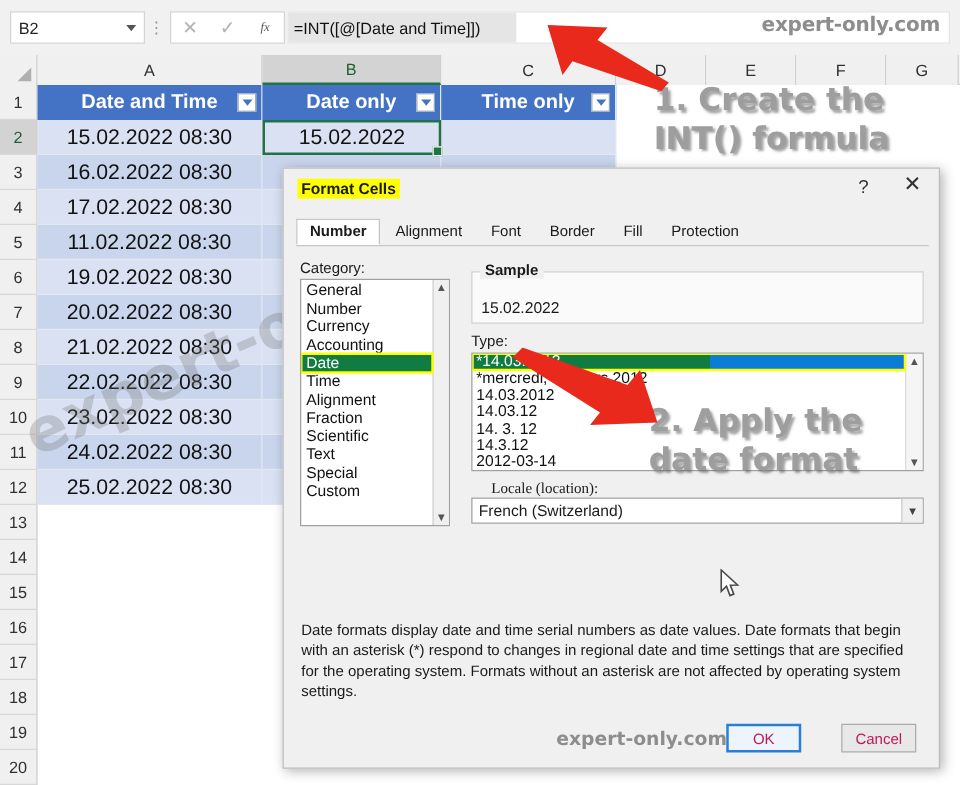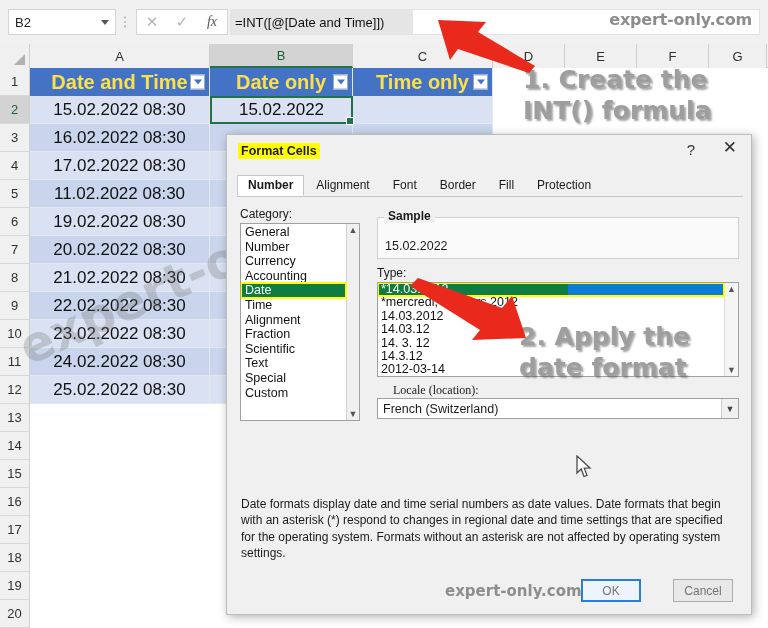--- a/index.html
+++ b/index.html
@@ -32,21 +32,21 @@
     letter-spacing: 0; line-height: 10px;
   }
   .fbtns {
     height: 26px; background: #fff; border: 1px solid #d4d4d4;
     display: flex; align-items: center; margin-left: 2px;
   }
   .fbtn {
     width: 30px; height: 24px; display: flex; align-items: center;
     justify-content: center; color: #b3b3b3; font-size: 15px;
   }
-  .fbtn.fx { font-style: italic; font-family: "Liberation Serif", serif; color: #555; font-size: 14px;}
+  .fbtn.fx { font-style: italic; font-family: "Liberation Serif", serif; color: #555; font-size: 10px;}
   .formula-input {
     flex: 1; height: 26px; margin-left: 2px; margin-right: 8px;
     background: #ffffff; border: 1px solid #e3e3e3; position: relative;
     display: flex; align-items: center;
   }
   .formula-hl {
     background: #e5e5e5; height: 24px; display: flex; align-items: center;
     padding: 0 6px 0 4px; font-size: 13px; color: #111; white-space: nowrap;
     min-width: 182px;
   }
@@ -73,21 +73,21 @@
   .rowhdr { position: absolute; left: 0; top: 24px; width: 30px; }
   .rh { height: 28px; display: flex; align-items: center; justify-content: center;
         font-size: 13px; color: #303030; background: #f0f0f0;
         border-right: 1px solid #cfcfcf; border-bottom: 1px solid #d8d8d8; }
   .rh.sel { background: #d3d3d3; color: #1e6034; }
   .cells { position: absolute; left: 30px; top: 24px; }
   .row { display: flex; height: 28px; }
   .cell { height: 28px; display: flex; align-items: center; font-size: 17px;
           color: #111; border-right: 1px solid #e2e8f0; border-bottom: 1px solid #e2e8f0; }
   .cell.hdr {
-    background: #4472c4; color: #fde047; font-weight: bold; font-size: 20px;
+    background: #4472c4; color: #ffffff; font-weight: bold; font-size: 16px;
     justify-content: center; border-right: 1px solid #dfe8f5; border-bottom: none;
     position: relative;
   }
   .filter-btn {
     position: absolute; right: 4px; top: 50%; transform: translateY(-50%);
     width: 15px; height: 15px; background: #fff; border: 1px solid #9ab; 
     display: flex; align-items: center; justify-content: center;
   }
   .filter-btn::after {
     content: ""; width: 0; height: 0; border-left: 4px solid transparent;
@@ -190,21 +190,21 @@
   }
 
   .dlg-footer { position: absolute; left: 0; bottom: 0; width: 524px; height: 44px; }
   .wm-dlg {
     position: absolute; left: 218px; bottom: 14px; font-size: 15px; color: #8d8d8d;
     font-weight: bold; font-family: "DejaVu Sans", sans-serif;
   }
   .btn {
     position: absolute; bottom: 12px; width: 60px; height: 23px;
     background: #e8e8e8; border: 1px solid #adadad; font-size: 12px;
-    display: flex; align-items: center; justify-content: center; color: #737373;
+    display: flex; align-items: center; justify-content: center; color: #be185d;
   }
   .btn.ok { right: 110px; background: #eef4fb; border: 2px solid #2a7fd4; }
   .btn.cancel { right: 18px; }
 
   
   .wm-diag {
     position: absolute; left: 22px; top: 322px; font-size: 49px; font-weight: bold;
     color: rgba(120,120,120,0.30); font-family: "DejaVu Sans", sans-serif;
     transform: rotate(-24deg); transform-origin: left center;
     pointer-events: none; z-index: 25; white-space: nowrap;

